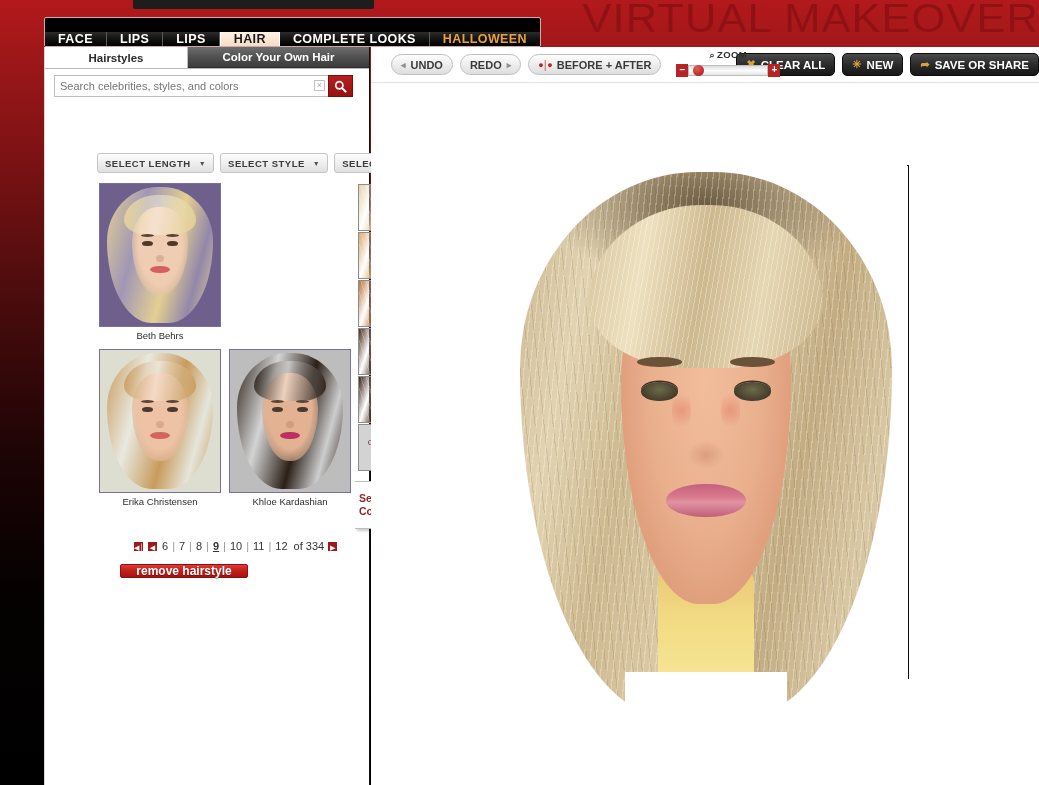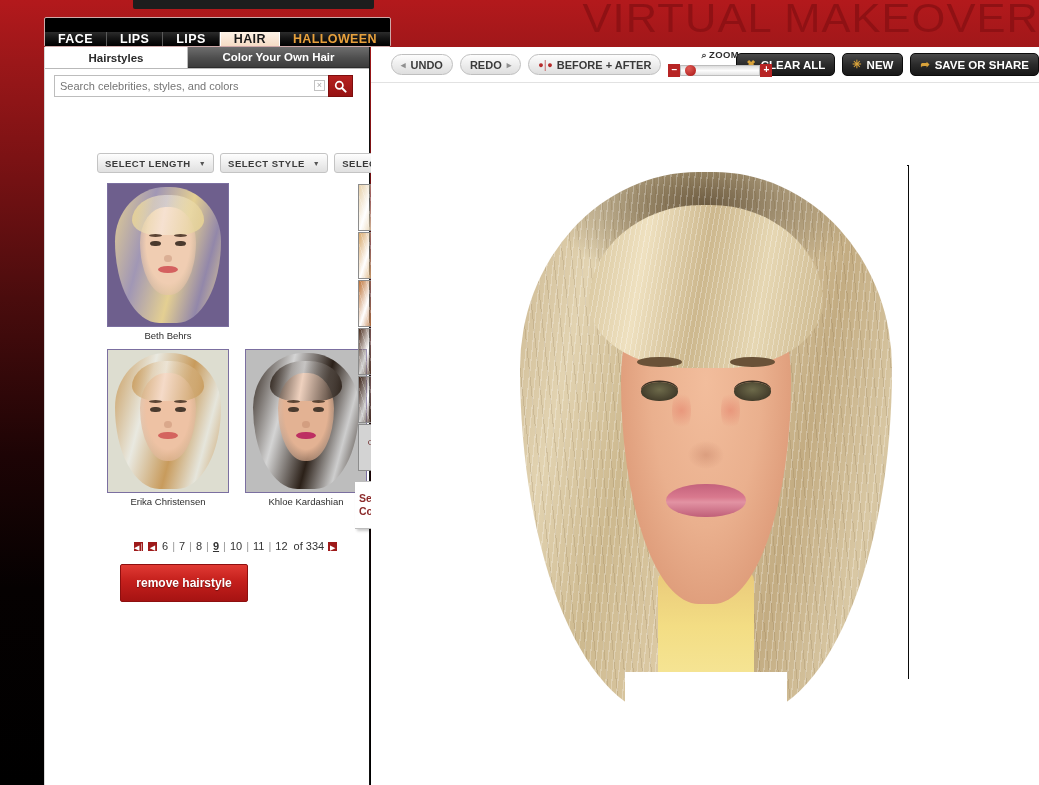--- a/index.html
+++ b/index.html
@@ -166,21 +166,21 @@
     white-space: nowrap;
   }
   .caret { font-size: 7px; color: #555; }
 
   
   #thumbs {
     position: absolute; left: 54px; top: 136px;
     width: 252px;
   }
   .thumb-row { display: flex; gap: 8px; margin-bottom: 8px; }
-  .thumb-cell { width: 122px; margin-left: 8px; }
+  .thumb-cell { width: 122px; }
   .thumb-img {
     width: 122px; height: 144px;
     border: 1px solid #7b6fa0;
     position: relative;
     overflow: hidden;
     cursor: pointer;
   }
   .thumb-name {
     text-align: center;
     font-size: 9.5px;
@@ -298,21 +298,21 @@
   .pg-num.cur { font-weight: bold; text-decoration: underline; }
   .pg-sep { color: #999; }
   .pg-total { margin-left: 2px; }
 
   
   #actions {
     position: absolute; left: 75px; top: 517px;
     display: flex; gap: 10px;
   }
   .act-btn {
-    width: 128px; height: 38px;
+    width: 128px; height: 14px;
     background: linear-gradient(to bottom, #e03a33 0%, #c41f1c 45%, #a61312 100%);
     border: 1px solid #8e0f0f;
     border-radius: 2px;
     color: #fff;
     font-size: 12px;
     font-weight: bold;
     display: flex; align-items: center; justify-content: center;
     cursor: pointer;
     text-shadow: 0 1px 1px rgba(0,0,0,.4);
   }
@@ -361,21 +361,21 @@
     white-space: nowrap;
   }
   .ic-gold { color: #d8a23a; font-size: 11px; }
   .ic-red { color: #b52a2a; font-size: 9px; letter-spacing: -1px; }
   .ic-arrow { color: #8f8f8f; font-size: 9px; }
 
   
   #zoomctl {
     width: 104px; height: 30px;
     position: relative;
-    margin: 0 0;
+    margin: 0 8px;
   }
   #zoomlabel {
     position: absolute; left: 0; top: -1px; width: 104px;
     text-align: center;
     font-size: 9.5px;
     font-weight: bold;
     color: #2d2d2d;
     letter-spacing: .4px;
   }
   #zoomlabel .mag { font-size: 9px; margin-right: 2px; }
@@ -544,20 +544,21 @@
 
   <div id="top-strip"></div>
 
   <div id="wordmark">VIRTUAL MAKEOVER</div>
 
   <div id="tabbar">
       <div class="tab">FACE</div>
       <div class="tab">LIPS</div>
       <div class="tab">LIPS</div>
       <div class="tab active">HAIR</div>
+      <div class="tab">COMPLETE LOOKS</div>
       <div class="tab accent">HALLOWEEN</div>
     </div>
 
   <div id="left-panel">
 
     <div id="search-row">
       <input id="search-input" type="text" placeholder="Search celebrities, styles, and colors" style="">
       <div id="search-clear">×</div>
       <div id="search-btn">
         <svg width="13" height="13" viewBox="0 0 13 13">

